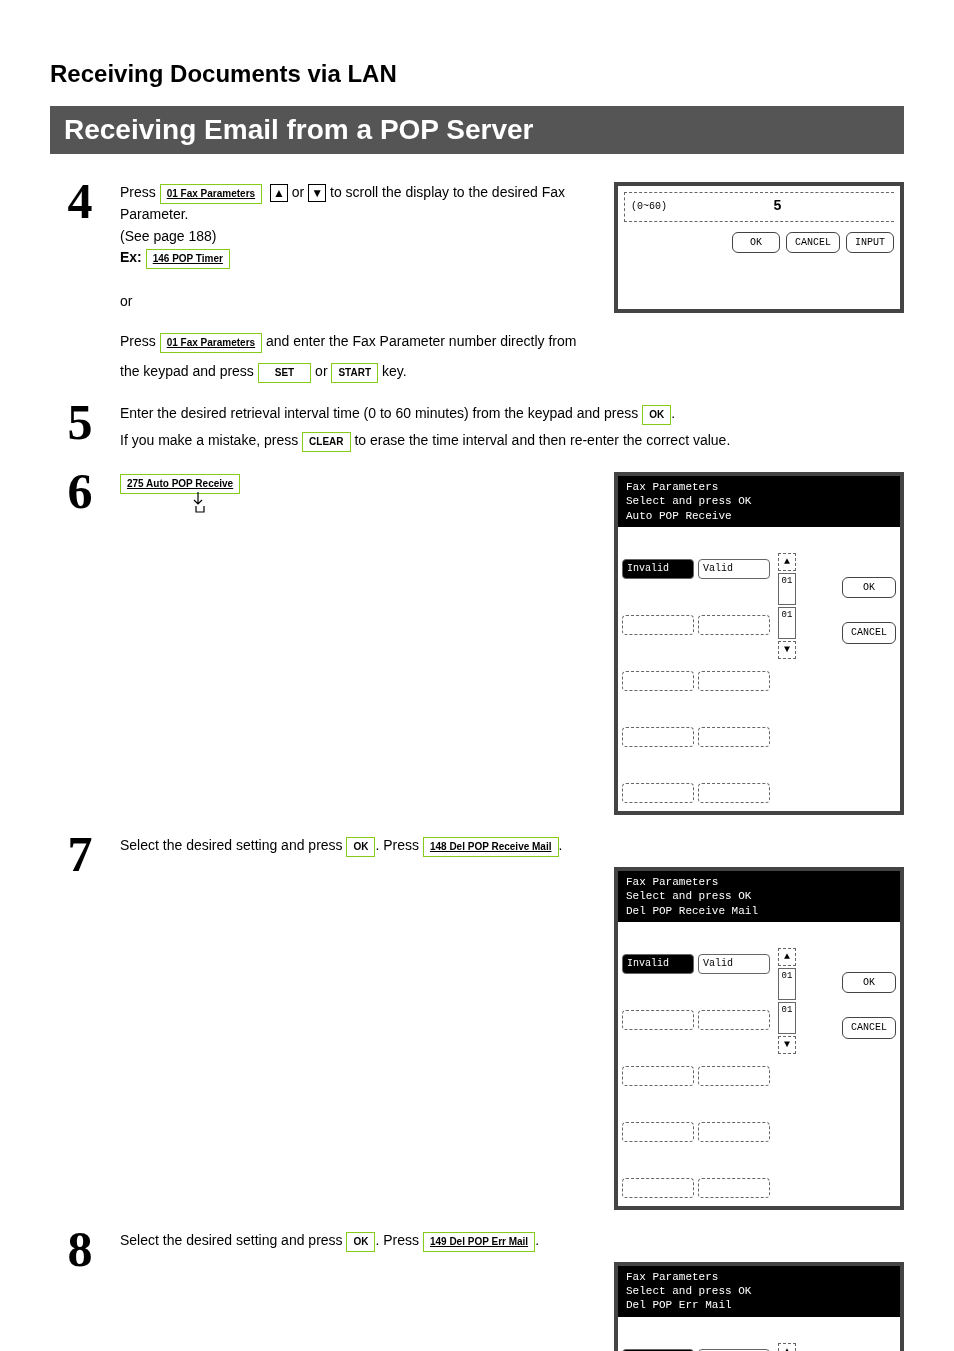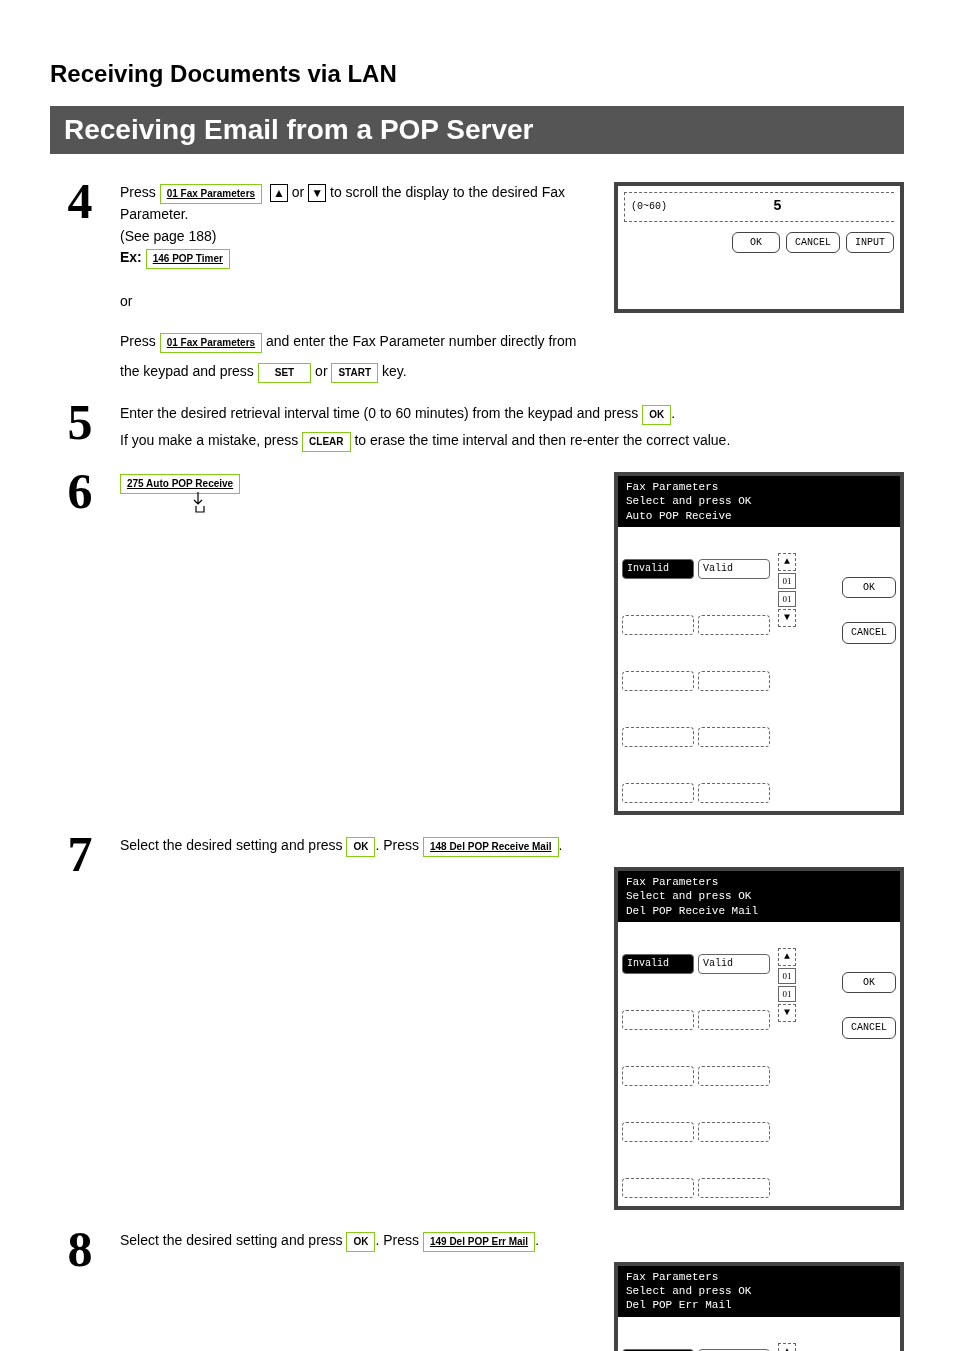--- a/index.html
+++ b/index.html
@@ -159,25 +159,24 @@
     border: 1px dashed #666;
     width: 18px;
     height: 18px;
     font-size: 10px;
     text-align: center;
     line-height: 16px;
   }
   .lcd2-idx {
     border: 1px solid #666;
     width: 18px;
-    height: 16px;
+    height: 32px;
     font-size: 9px;
     text-align: center;
     line-height: 14px;
-    font-family: Liberation Serif, serif;
   }
   .lcd2-right {
     margin-left: auto;
     display: flex;
     flex-direction: column;
     gap: 24px;
     padding-top: 2px;
   }
   .lcd2-right .lcd-btn { min-width: 48px; }
   .lcd2-main {

